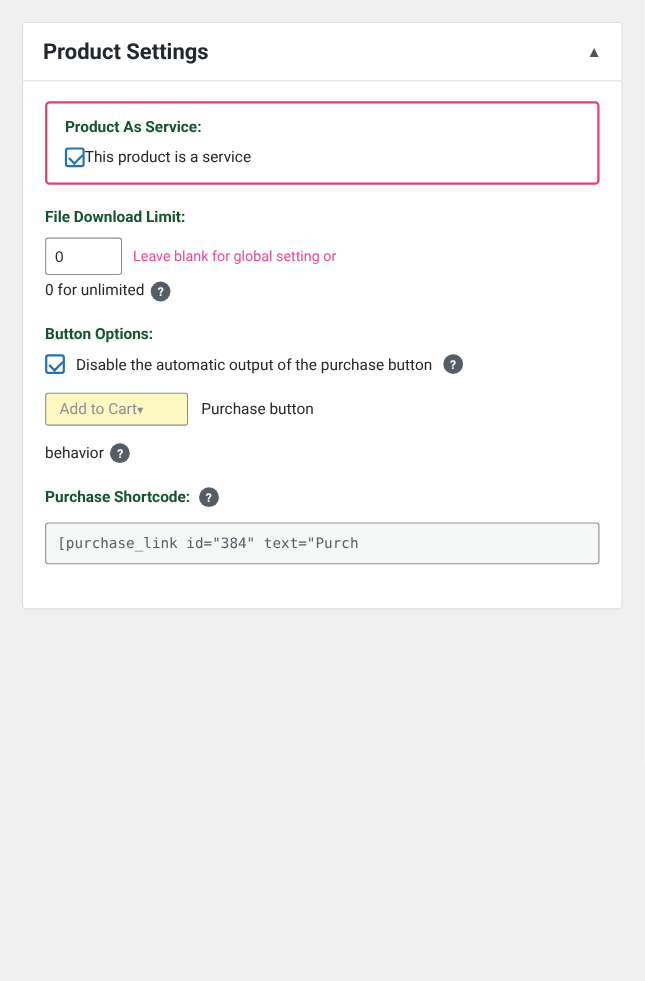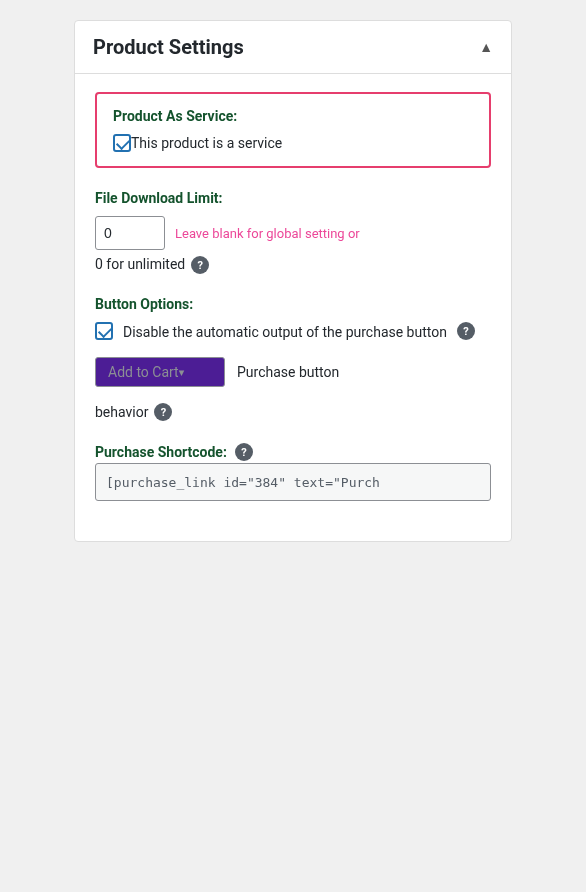--- a/index.html
+++ b/index.html
@@ -10,21 +10,21 @@
       justify-content: center;
       align-items: flex-start;
       padding: 20px;
       font-family: -apple-system, BlinkMacSystemFont, "Segoe UI", Roboto, sans-serif;
     }
 
     .panel {
       background: #ffffff;
       border: 1px solid #ddd;
       border-radius: 4px;
-      width: 438px;
+      width: 546px;
       overflow: hidden;
     }
 
     .panel-header {
       display: flex;
       justify-content: space-between;
       align-items: center;
       padding: 14px 18px;
       border-bottom: 1px solid #ddd;
     }
@@ -193,21 +193,21 @@
       align-items: center;
       gap: 12px;
       margin-bottom: 6px;
       flex-wrap: wrap;
     }
 
     .dropdown-select {
       display: flex;
       align-items: center;
       gap: 0;
-      background: #4c1d95;
+      background: #fef9c3;
       border: 1px solid #8c8f94;
       border-radius: 3px;
       padding: 6px 12px;
       font-size: 14px;
       color: #8c8f94;
       cursor: pointer;
       min-width: 130px;
       user-select: none;
     }
 
@@ -228,21 +228,21 @@
       font-size: 14px;
       color: #23282d;
       margin-top: 16px;
     }
 
     
     .shortcode-label-row {
       display: flex;
       align-items: center;
       gap: 8px;
-      margin-bottom: 2px;
+      margin-bottom: 14px;
     }
 
     .shortcode-input {
       width: 100%;
       height: 38px;
       border: 1px solid #8c8f94;
       border-radius: 3px;
       background: #f6f7f7;
       padding: 0 10px;
       font-size: 13px;

